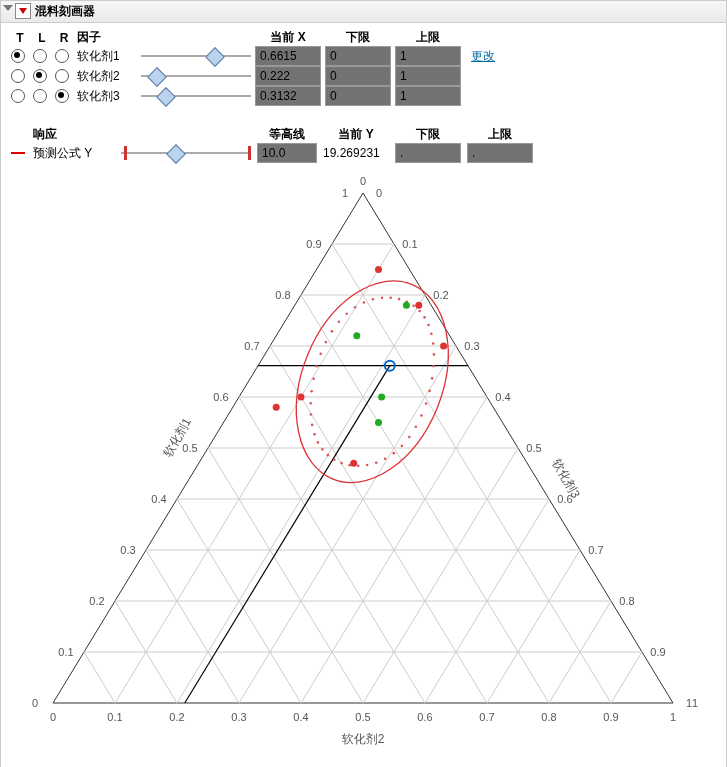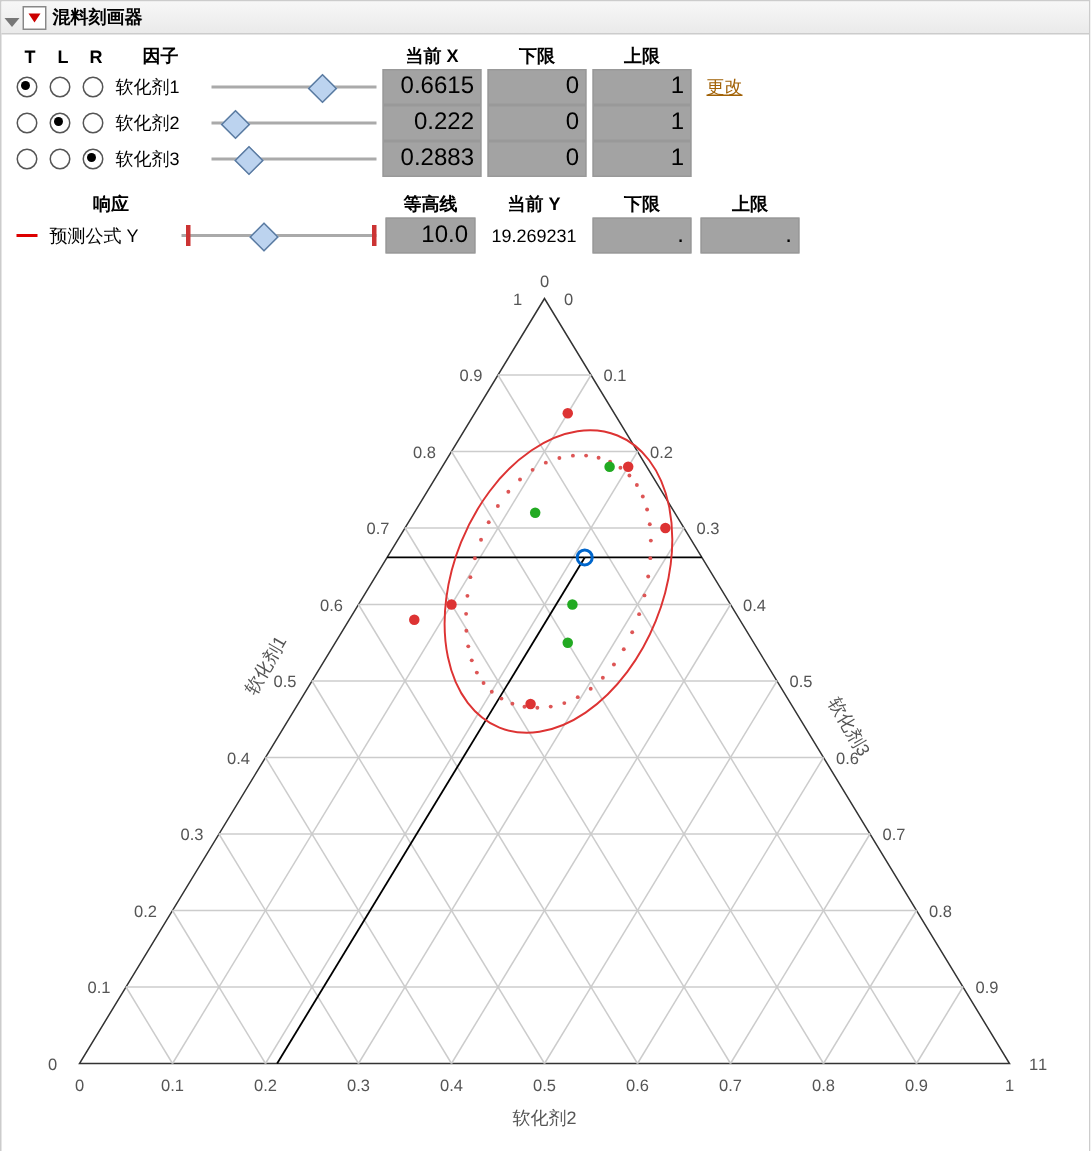--- a/index.html
+++ b/index.html
@@ -1,33 +1,33 @@
 <!DOCTYPE html>
 <html><head>
 <meta charset="utf-8">
 <style>
   body { margin:0; font-family:"Microsoft YaHei",Arial,sans-serif; font-size:12px; color:#000; background:#fff; }
   .panel { border:1px solid #ccc; width:725px; }
-  .title-bar { background:linear-gradient(#f7f7f7,#eaeaea); border-bottom:1px solid #ccc; padding:2px 4px; display:flex; align-items:flex-end; font-weight:bold; }
+  .title-bar { background:linear-gradient(#f7f7f7,#eaeaea); border-bottom:1px solid #ccc; padding:2px 4px; display:flex; align-items:flex-start; font-weight:bold; }
   .disclosure { width:0; height:0; border-top:5px solid transparent; border-bottom:5px solid transparent; border-left:6px solid #777; transform:rotate(90deg); margin-right:4px; cursor:pointer; }
   .redbtn { width:14px; height:14px; border:1px solid #888; margin-right:4px; display:flex; align-items:center; justify-content:center; cursor:pointer; background:#fff; }
   .redbtn .tri { width:0;height:0;border-left:4px solid transparent;border-right:4px solid transparent;border-top:6px solid #c00; }
   .content { padding:6px 10px 4px 10px; }
   .ctrl-grid { display:grid; grid-template-columns:18px 18px 18px 60px 110px 66px 66px 66px auto; align-items:center; gap:0 4px; }
   .hdr { font-weight:bold; text-align:center; font-size:12px; }
-  .hdr.l { text-align:center; }
+  .hdr.l { text-align:left; }
   .radio { appearance:none; width:12px;height:12px;border:1px solid #555;border-radius:50%;display:inline-block;position:relative;cursor:pointer;margin:1px 0; }
   .radio.sel::after { content:"";position:absolute;left:2px;top:2px;width:6px;height:6px;border-radius:50%;background:#000; }
   .slider { height:14px; position:relative; margin:2px 0; }
   .slider .track { position:absolute;left:0;right:0;top:6px;height:2px;background:#aaa; }
   .slider .thumb { position:absolute;top:1px;width:12px;height:12px;background:#bcd3ef;border:1px solid #5a7aa0;transform:rotate(45deg); cursor:pointer; }
   .slider .bar { position:absolute;top:0;width:3px;height:14px;background:#c33; }
-  .numcell { border:1px solid #999; padding:2px 4px; text-align:right; background:#a3a3a3; font-size:16px; min-height:14px; }
-  .link { color:#a16207; text-decoration:underline; cursor:pointer; padding-left:6px; }
-  .row2 { display:grid; grid-template-columns:16px 82px 130px 60px 66px 66px 66px; gap:0 6px; align-items:center; margin-top:10px; }
+  .numcell { border:1px solid #999; padding:2px 4px; background:#737373; font-size:12px; min-height:14px; }
+  .link { color:#0369a1; text-decoration:underline; cursor:pointer; padding-left:6px; }
+  .row2 { display:grid; grid-template-columns:16px 82px 130px 60px 66px 66px 66px; gap:0 6px; align-items:center; margin-top:20px; }
   .redline { width:14px;height:2px;background:#d00;display:inline-block; }
   .plot-wrap { position:relative; width:705px; height:600px; }
   svg { display:block; }
   .axis-lbl { font-size:12px; fill:#555; }
   .tick { font-size:11px; fill:#555; text-anchor:middle; }
   .tri-line { stroke:#ccc; stroke-width:1; fill:none; }
   .tri-outer { stroke:#333; stroke-width:1; fill:none; }
   .axis-rot { font-size:12px; fill:#555; }
 </style>
 </head>
@@ -80,21 +80,21 @@
         <div class="numcell">1</div>
         <span></span>
         <span class="radio"></span>
         <span class="radio"></span>
         <span class="radio sel"></span>
         <span>软化剂3</span>
         <div class="slider">
           <div class="track"></div>
           <div class="thumb" style="left:16%"></div>
         </div>
-        <div class="numcell">0.2883</div>
+        <div class="numcell">0.3132</div>
         <div class="numcell">0</div>
         <div class="numcell">1</div>
         <span></span>
       </div>
 
     <div class="row2">
       <div></div>
       <div class="hdr l">响应</div>
       <div></div>
       <div class="hdr">等高线</div>
@@ -104,21 +104,21 @@
 
       <span class="redline"></span>
       <span>预测公式 Y</span>
       <div class="slider">
         <div class="track"></div>
         <div class="bar" style="left:2%"></div>
         <div class="thumb" id="resp-thumb" style="left: 37%;"></div>
         <div class="bar" id="resp-bar" style="left: 98%;"></div>
       </div>
       <div class="numcell">10.0</div>
-      <div style="text-align:center">19.269231</div>
+      <div style="text-align:left">19.269231</div>
       <div class="numcell">.</div>
       <div class="numcell">.</div>
     </div>
 
     <div class="plot-wrap">
       <svg id="tplot" width="705" height="600">
           <polygon points="352,30 42,540 662,540" class="tri-outer" fill="none"></polygon>
           <line x1="73" y1="489" x2="631.0000000000001" y2="489" class="tri-line"></line>
           <line x1="321" y1="81" x2="600.0000000000001" y2="540" class="tri-line"></line>
           <line x1="383" y1="81" x2="104" y2="540" class="tri-line"></line>

